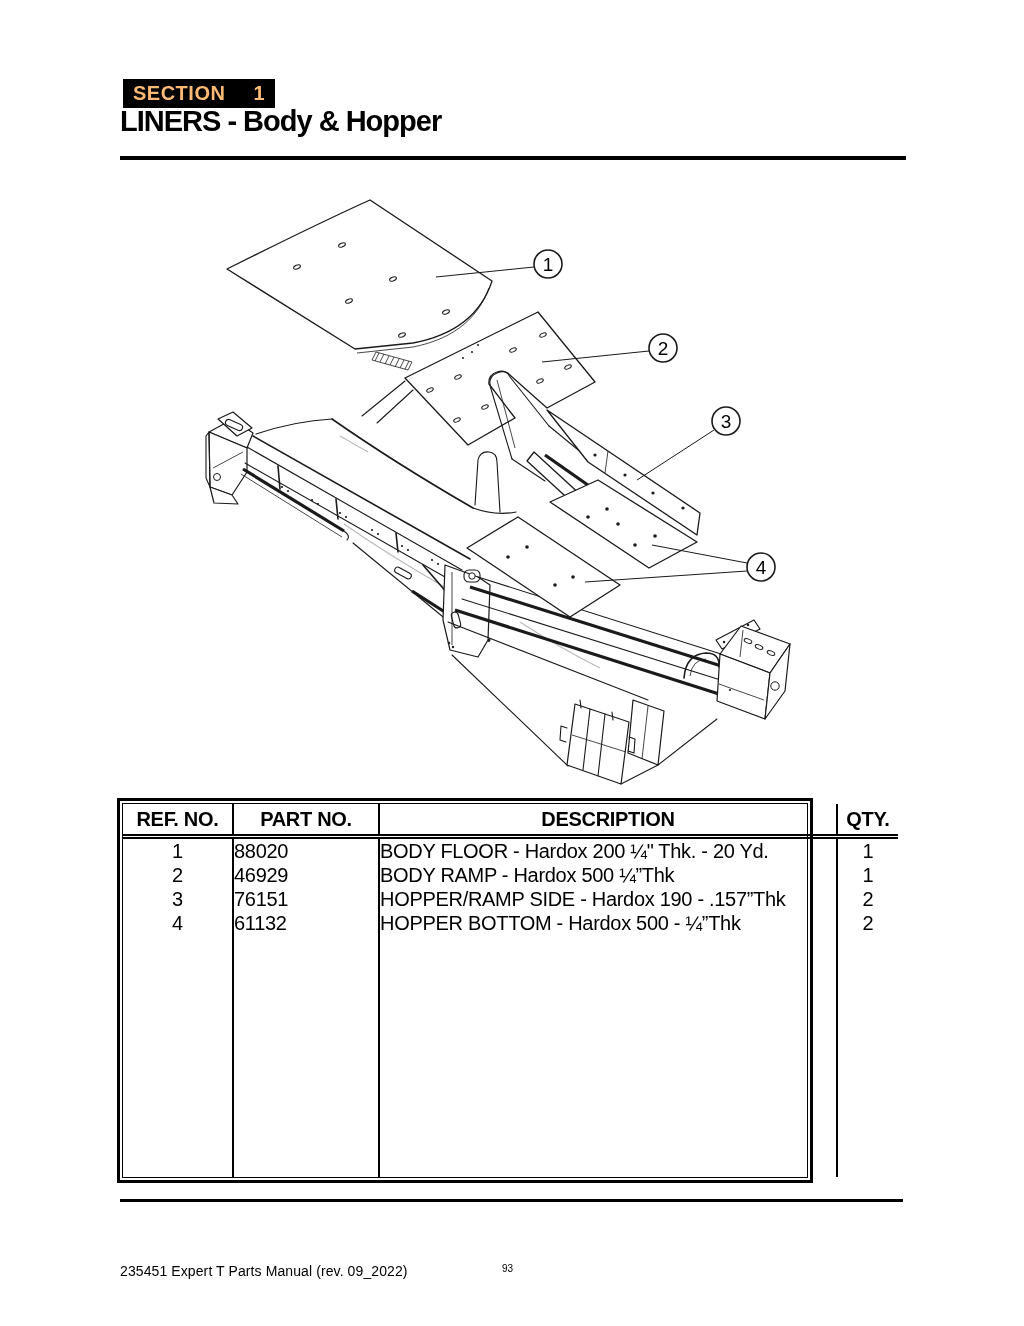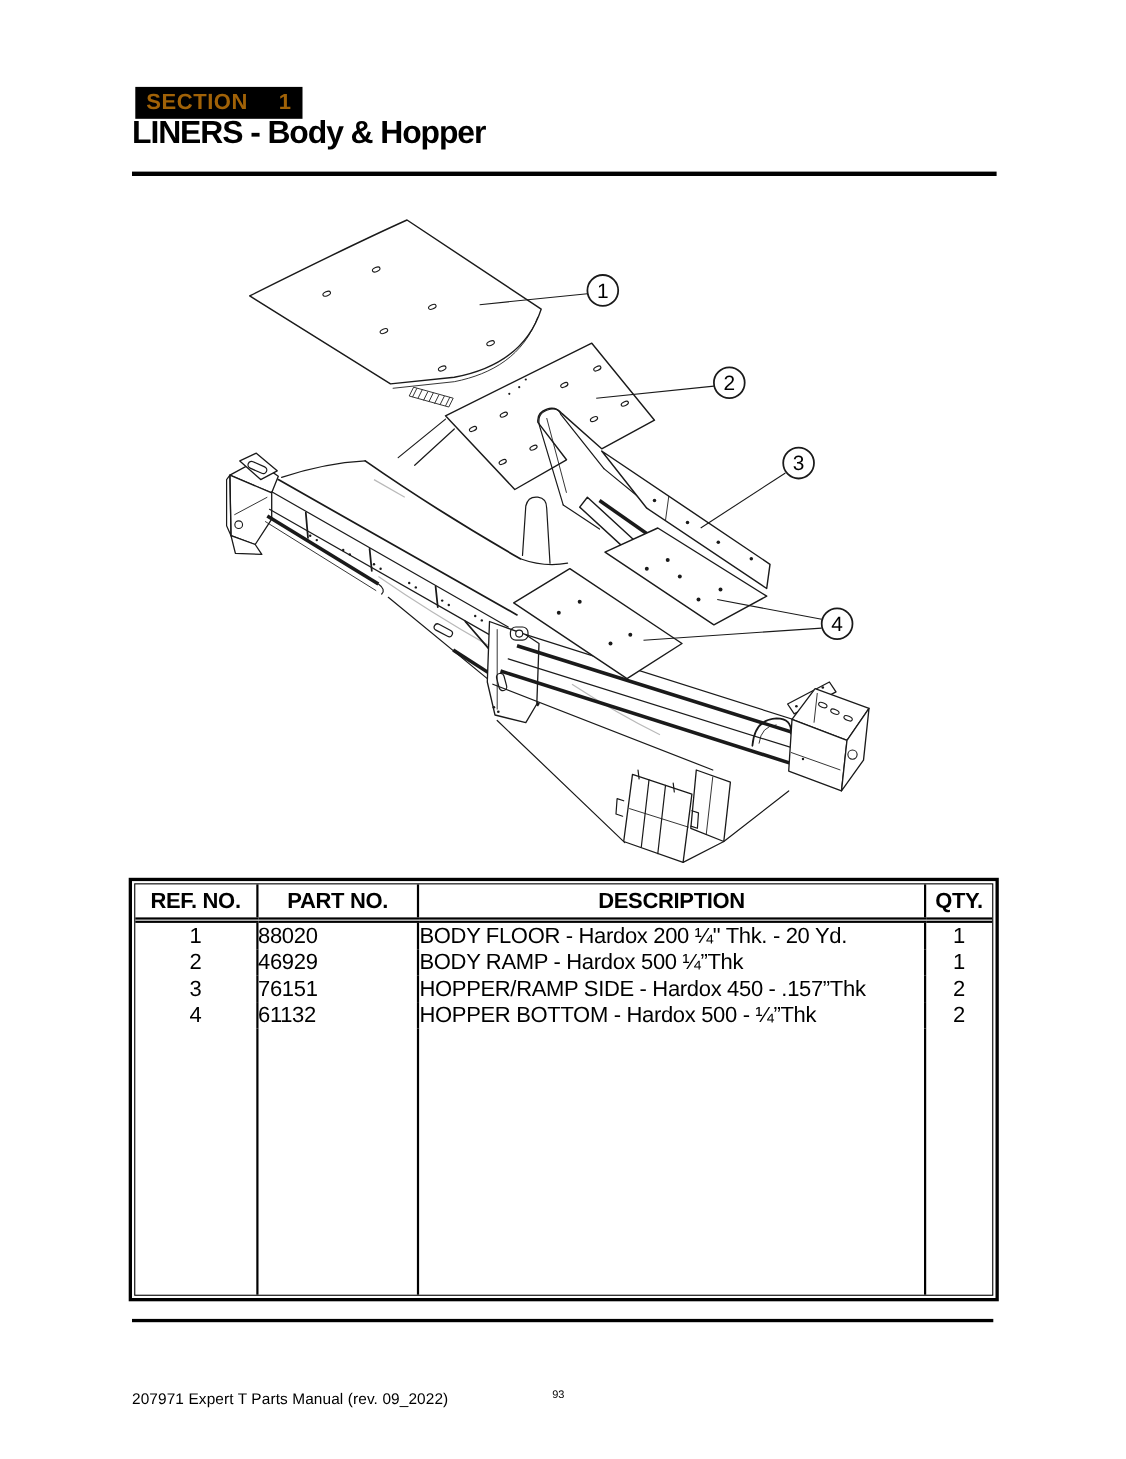--- a/index.html
+++ b/index.html
@@ -3,36 +3,36 @@
 <meta charset="utf-8">
 <style>
   html,body{margin:0;padding:0;}
   body{
     width:1024px;height:1326px;position:relative;background:#ffffff;
     font-family:"Liberation Sans", sans-serif;color:#000;overflow:hidden;
   }
   .abs{position:absolute;}
   
   .section-badge{
-    left:123px;top:79px;height:29px;background:#000;color:#a16207;
+    left:123px;top:79px;height:29px;background:#000;color:#fdba74;
     display:inline-flex;align-items:center;padding:0 10px;box-sizing:border-box;
     font-size:20px;font-weight:bold;letter-spacing:0.5px;
   }
   .section-badge .num{margin-left:28px;}
   .page-title{
     left:120px;top:105px;font-size:29px;font-weight:bold;letter-spacing:-1px;
     white-space:nowrap;
   }
   .rule-top{left:120px;top:156px;width:786px;height:4px;background:#000;}
   .rule-bottom{left:120px;top:1199px;width:783px;height:3px;background:#000;}
   
   .figure{left:190px;top:192px;width:620px;height:606px;}
   
   .table-wrap{
-    left:117px;top:798px;width:791px;height:385px;box-sizing:border-box;
+    left:117px;top:798px;width:696px;height:385px;box-sizing:border-box;
     border:3px solid #000;padding:2px;background:#fff;
   }
   .table-inner{
     width:100%;height:100%;box-sizing:border-box;border:1px solid #000;
   }
   table.parts{border-collapse:collapse;width:100%;height:100%;table-layout:fixed;}
   table.parts th{
     font-size:20px;font-weight:bold;text-align:center;height:30px;
     border-bottom:5px double #000;letter-spacing:-0.3px;padding:0;
   }
@@ -291,35 +291,35 @@
         </tr>
         <tr>
           <td class="ref b-r">2</td>
           <td class="part b-r">46929</td>
           <td class="desc b-r">BODY RAMP - Hardox 500 ¼”Thk</td>
           <td class="qty">1</td>
         </tr>
         <tr>
           <td class="ref b-r">3</td>
           <td class="part b-r">76151</td>
-          <td class="desc b-r">HOPPER/RAMP SIDE - Hardox 450 - .157”Thk</td>
+          <td class="desc b-r">HOPPER/RAMP SIDE - Hardox 190 - .157”Thk</td>
           <td class="qty">2</td>
         </tr>
         <tr>
           <td class="ref b-r">4</td>
           <td class="part b-r">61132</td>
           <td class="desc b-r">HOPPER BOTTOM - Hardox 500 - ¼”Thk</td>
           <td class="qty">2</td>
         </tr>
         <tr class="filler">
           <td class="b-r"></td>
           <td class="b-r"></td>
           <td class="b-r"></td>
           <td></td>
         </tr>
       </tbody>
     </table>
   </div>
 </div>
 
 <div class="abs rule-bottom"></div>
-<div class="abs footer-text">207971 Expert T Parts Manual (rev. 09_2022)</div>
+<div class="abs footer-text">235451 Expert T Parts Manual (rev. 09_2022)</div>
 <div class="abs footer-page">93</div>
 
 </body></html>

